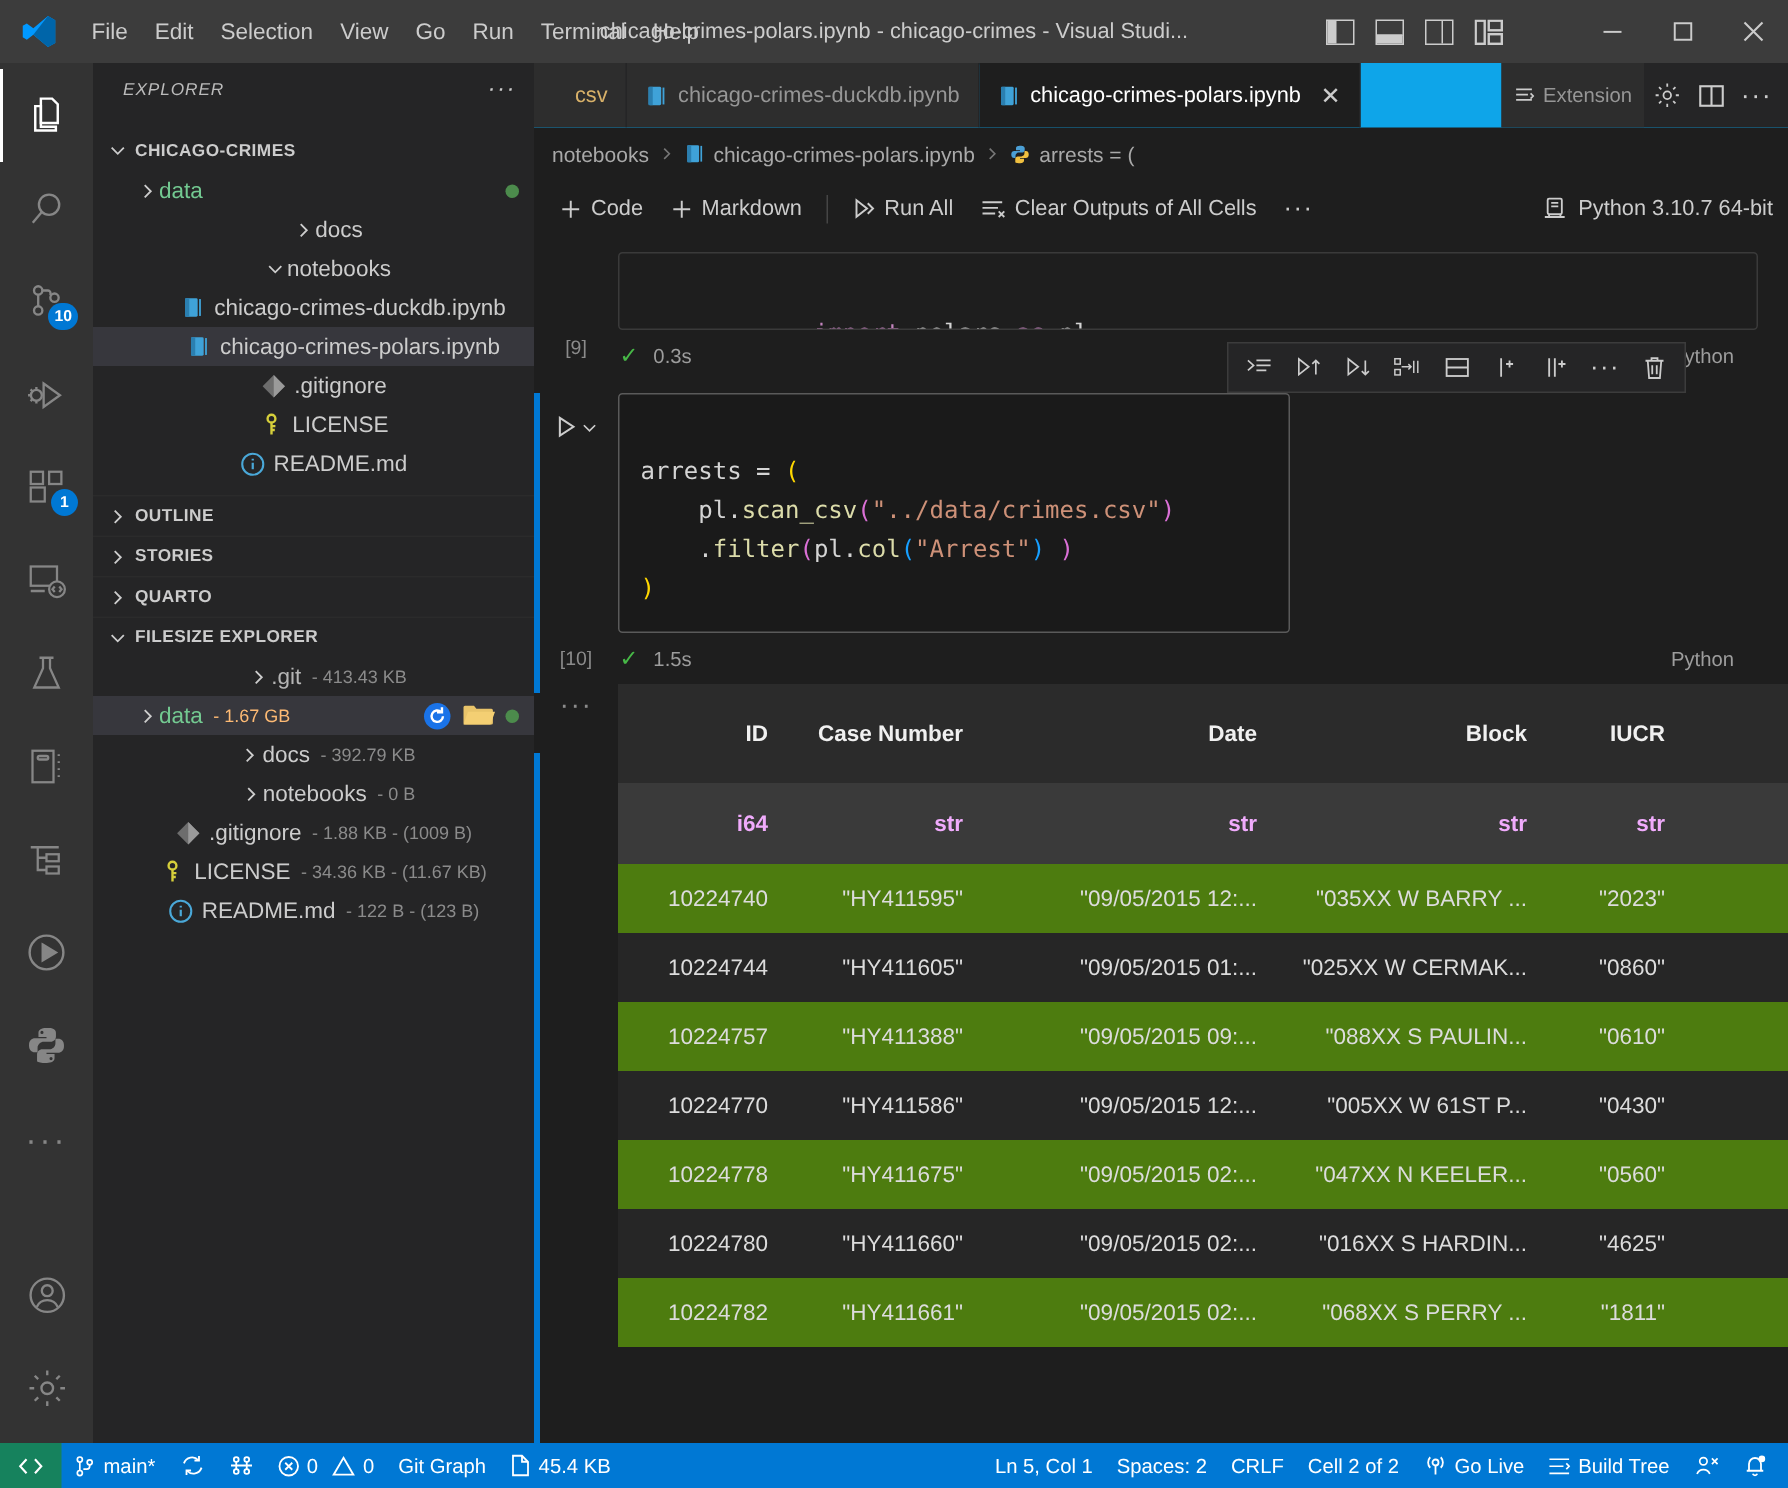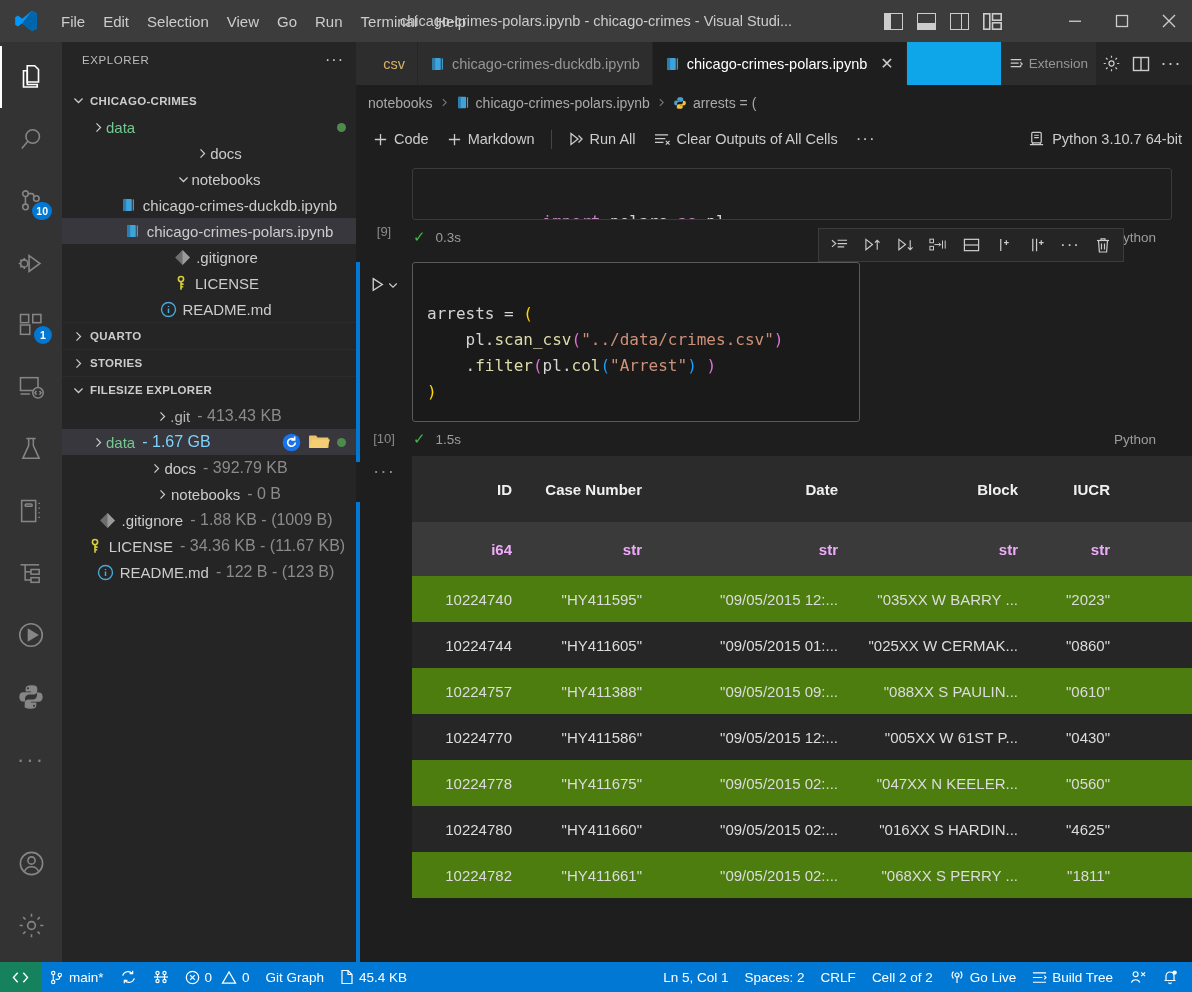--- a/index.html
+++ b/index.html
@@ -76,20 +76,21 @@
 
   
   .sidebar {
     width: 294px; flex: 0 0 294px; background: #252526;
     display: flex; flex-direction: column; overflow: hidden;
   }
   .sidebar-title {
     height: 35px; display: flex; align-items: center; justify-content: space-between;
     padding: 0 12px 0 20px; font-size: 11.5px; letter-spacing: 0.6px; color: #bbbbbb;
     flex: 0 0 35px;
+    font-style: italic;
   }
   .sb-dots { font-size: 16px; color: #cccccc; cursor: pointer; letter-spacing: 1px; }
 
   .section-header {
     height: 27px; display: flex; align-items: center; gap: 4px;
     font-size: 11.5px; font-weight: bold; color: #cccccc; letter-spacing: 0.3px;
     cursor: pointer; padding-left: 8px;
     border-top: 1px solid #2b2b2b;
   }
   .section-header.root { border-top: none; padding-left: 8px; margin-top: 10px; }
@@ -97,22 +98,22 @@
 
   .tree { font-size: 15px; }
   .row {
     height: 26px; display: flex; align-items: center; cursor: pointer;
     padding-right: 10px; white-space: nowrap; position: relative; justify-content: center;
   }
   .row.selected { background: #37373d; }
   .row .ind { display:inline-block; }
   .row .lbl { color: #cccccc; }
   .row .lbl.green { color: #73c991; }
-  .row .sz { color: #8b8b8b; margin-left: 7px; font-size: 16px; }
-  .row .sz.green { color: #7dd3fc; }
+  .row .sz { color: #8b8b8b; margin-left: 7px; font-size: 12px; }
+  .row .sz.green { color: #fdba74; }
   .dot-green {
     width: 9px; height: 9px; border-radius: 50%; background: #4c8b4c;
     margin-left: auto; flex: 0 0 9px;
   }
   .row-actions { margin-left: auto; display: flex; align-items: center; gap: 7px; }
   .fileicon { width: 20px; display:inline-flex; align-items:center; justify-content:center; flex:0 0 20px; margin-right:4px;}
 
   
   .editor { flex: 1; display: flex; flex-direction: column; min-width: 0; background: #1e1e1e; }
   .tabs-row {
@@ -510,35 +511,43 @@
         <span class="fileicon">
           <svg width="17" height="17" viewBox="0 0 16 16">
             <circle cx="8" cy="8" r="6.6" fill="none" stroke="#4aa8d8" stroke-width="1.3"></circle>
             <path d="M8 7 v4.2 M8 4.6 v1" stroke="#4aa8d8" stroke-width="1.4"></path>
           </svg>
         </span>
         <span class="lbl">README.md</span>
       </div>
     </div>
 
+    <div class="section-header" style="margin-top:8px;">
+      <span class="chev">
+        <svg width="13" height="13" viewBox="0 0 16 16">
+            <path d="M5.5 3 L10.5 8 L5.5 13" fill="none" stroke="currentColor" stroke-width="1.5"></path>
+          </svg>
+      </span>
+      <span>OUTLINE</span>
+    </div>
     <div class="section-header">
       <span class="chev">
         <svg width="13" height="13" viewBox="0 0 16 16">
             <path d="M5.5 3 L10.5 8 L5.5 13" fill="none" stroke="currentColor" stroke-width="1.5"></path>
           </svg>
       </span>
-      <span>QUARTO</span>
+      <span>STORIES</span>
     </div>
     <div class="section-header">
       <span class="chev">
         <svg width="13" height="13" viewBox="0 0 16 16">
             <path d="M5.5 3 L10.5 8 L5.5 13" fill="none" stroke="currentColor" stroke-width="1.5"></path>
           </svg>
       </span>
-      <span>STORIES</span>
+      <span>QUARTO</span>
     </div>
     <div class="section-header">
       <span class="chev">
         <svg width="13" height="13" viewBox="0 0 16 16">
             <path d="M3 5.5 L8 10.5 L13 5.5" fill="none" stroke="currentColor" stroke-width="1.5"></path>
           </svg>
       </span>
       <span>FILESIZE EXPLORER</span>
     </div>
 

